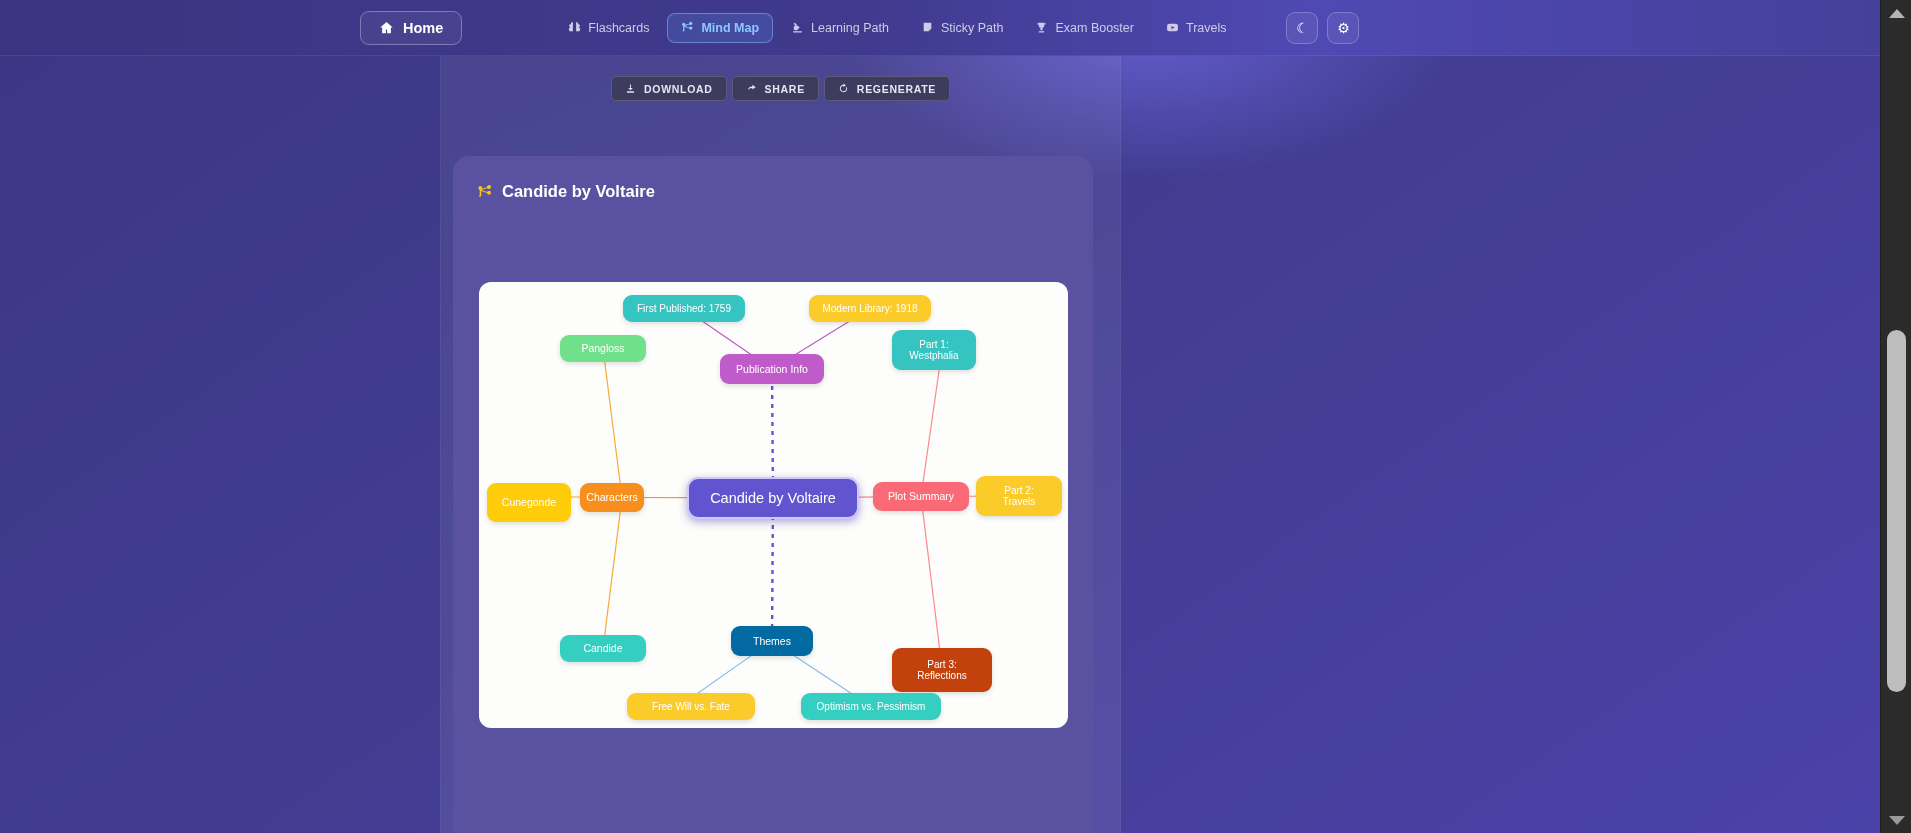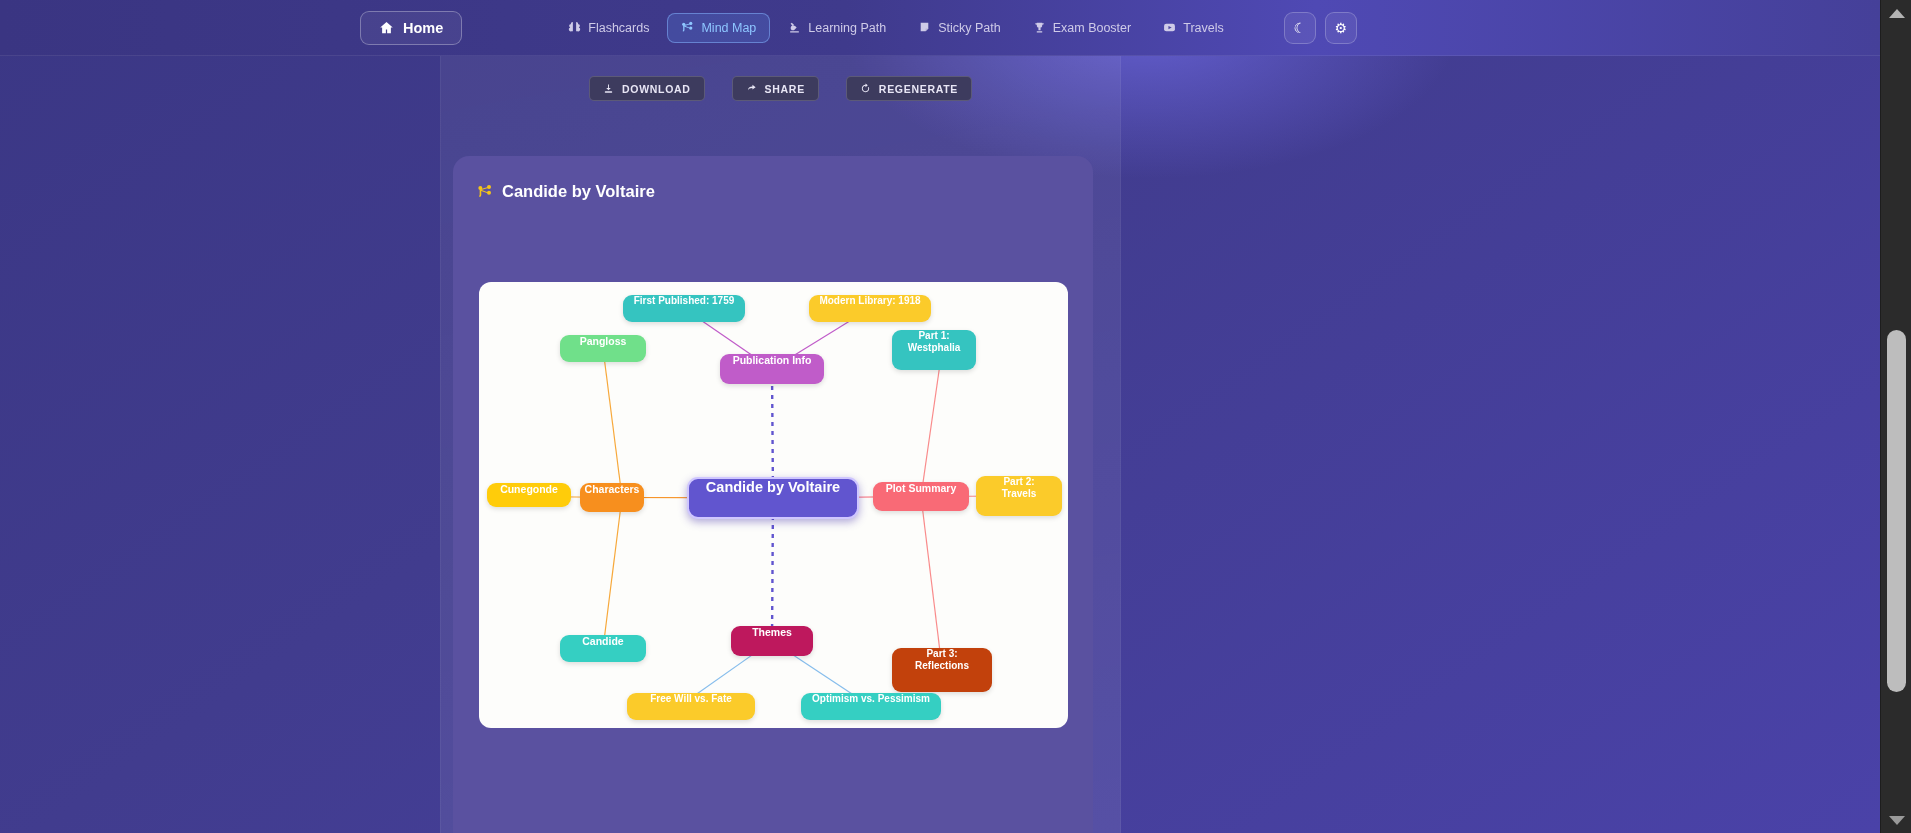--- a/index.html
+++ b/index.html
@@ -43,20 +43,21 @@
   .nav-item {
     display: flex; align-items: center; gap: 7px;
     height: 30px; padding: 0 13px; border-radius: 8px;
     color: #cfcbe8; font-size: 12.5px; white-space: nowrap;
     border: 1px solid transparent;
   }
   .nav-item.active {
     color: #8ec6ff;
     background: rgba(90,140,235,.22);
     border: 1px solid rgba(130,175,250,.55);
+    font-weight: bold;
   }
   .nav-tools { display: flex; align-items: center; gap: 9px; margin-left: 28px; }
   .tool-btn {
     width: 32px; height: 32px; border-radius: 9px;
     display: flex; align-items: center; justify-content: center;
     color: #fff; font-size: 14px;
     background: rgba(255,255,255,.07);
     border: 1px solid rgba(255,255,255,.22);
   }
   .ico { display: inline-flex; align-items: center; justify-content: center; }
@@ -66,21 +67,21 @@
   .content {
     position: absolute; left: 440px; top: 56px; width: 681px; height: 777px;
     background: linear-gradient(170deg, rgba(255,255,255,.055) 0%, rgba(255,255,255,.085) 100%);
     border-left: 1px solid rgba(255,255,255,.05);
     border-right: 1px solid rgba(255,255,255,.05);
   }
   .page-title {
     display: flex; align-items: center; gap: 10px;
     margin: 22px 0 0 35px; color: #fff; font-size: 17.5px; font-weight: bold;
   }
-  .actions { display: flex; justify-content: center; gap: 27px; margin-top: 20px; }
+  .actions { display: flex; justify-content: center; gap: 5px; margin-top: 20px; }
   .act-btn {
     display: flex; align-items: center; gap: 8px;
     height: 25px; padding: 0 13px; border-radius: 5px;
     background: #3d3b5e; border: 1px solid rgba(255,255,255,.16);
     color: #e8e6f5; font-size: 10.5px; font-weight: bold; letter-spacing: .7px;
     white-space: nowrap;
   }
 
   
   .mm-card {
@@ -92,22 +93,22 @@
     margin: 26px 0 0 24px; color: #fff; font-size: 16.5px; font-weight: bold;
   }
   .mm-canvas {
     position: absolute; left: 26px; top: 126px; width: 589px; height: 446px;
     background: #fdfdfb; border-radius: 12px; overflow: hidden;
   }
   .mm-svg { position: absolute; inset: 0; width: 100%; height: 100%; }
 
   
   .node {
-    position: absolute; display: flex; justify-content: center;
-    text-align: center; color: #fff; font-weight: bold; line-height: 1.15;
+    position: absolute; display: flex; align-items: center; justify-content: center;
+    text-align: center; color: #fff; font-weight: normal; line-height: 1.15;
     border-radius: 9px; padding: 0 10px;
     box-shadow: 0 2px 5px rgba(0,0,0,.13);
   }
   .node.root {
     border-radius: 11px;
     box-shadow: 0 3px 9px rgba(70,50,170,.42);
     border: 2px solid #cfc6ff;
   }
 
   
@@ -287,42 +288,42 @@
             </div>
             <div class="node" style="left: 330px; top: 13px; width: 122px; height: 27px; background: rgb(251, 203, 42); font-size: 10px;">
               <span style="white-space: pre-line;">Modern Library: 1918</span>
             </div>
             <div class="node" style="left: 101px; top: 201px; width: 64px; height: 29px; background: rgb(247, 143, 30); font-size: 10.5px;">
               <span style="white-space: pre-line;">Characters</span>
             </div>
             <div class="node" style="left: 81px; top: 53px; width: 86px; height: 27px; background: rgb(112, 224, 138); font-size: 10.5px;">
               <span style="white-space: pre-line;">Pangloss</span>
             </div>
-            <div class="node" style="left: 8px; top: 201px; width: 84px; height: 24px; background: rgb(255, 204, 10); font-size: 10.5px;">
+            <div class="node" style="left: 8px; top: 201px; width: 84px; height: 39px; background: rgb(255, 204, 10); font-size: 10.5px;">
               <span style="white-space: pre-line;">Cunegonde</span>
             </div>
             <div class="node" style="left: 81px; top: 353px; width: 86px; height: 27px; background: rgb(53, 207, 194); font-size: 10.5px;">
               <span style="white-space: pre-line;">Candide</span>
             </div>
             <div class="node" style="left: 394px; top: 200px; width: 96px; height: 29px; background: rgb(249, 106, 118); font-size: 10.5px;">
               <span style="white-space: pre-line;">Plot Summary</span>
             </div>
             <div class="node" style="left: 413px; top: 48px; width: 84px; height: 40px; background: rgb(53, 196, 192); font-size: 10px;">
               <span style="white-space: pre-line;">Part 1:
 Westphalia</span>
             </div>
             <div class="node" style="left: 497px; top: 194px; width: 86px; height: 40px; background: rgb(251, 203, 42); font-size: 10px;">
               <span style="white-space: pre-line;">Part 2:
 Travels</span>
             </div>
             <div class="node" style="left: 413px; top: 366px; width: 100px; height: 44px; background: #c2410c; font-size: 10px;">
               <span style="white-space: pre-line;">Part 3:
 Reflections</span>
             </div>
-            <div class="node" style="left: 252px; top: 344px; width: 82px; height: 30px; background: #be185d; font-size: 10.5px;">
+            <div class="node" style="left: 252px; top: 344px; width: 82px; height: 30px; background: #0369a1; font-size: 10.5px;">
               <span style="white-space: pre-line;">Themes</span>
             </div>
             <div class="node" style="left: 148px; top: 411px; width: 128px; height: 27px; background: rgb(251, 203, 42); font-size: 10px;">
               <span style="white-space: pre-line;">Free Will vs. Fate</span>
             </div>
             <div class="node" style="left: 322px; top: 411px; width: 140px; height: 27px; background: rgb(53, 207, 194); font-size: 10px;">
               <span style="white-space: pre-line;">Optimism vs. Pessimism</span>
             </div>
           </div>
       </div>

